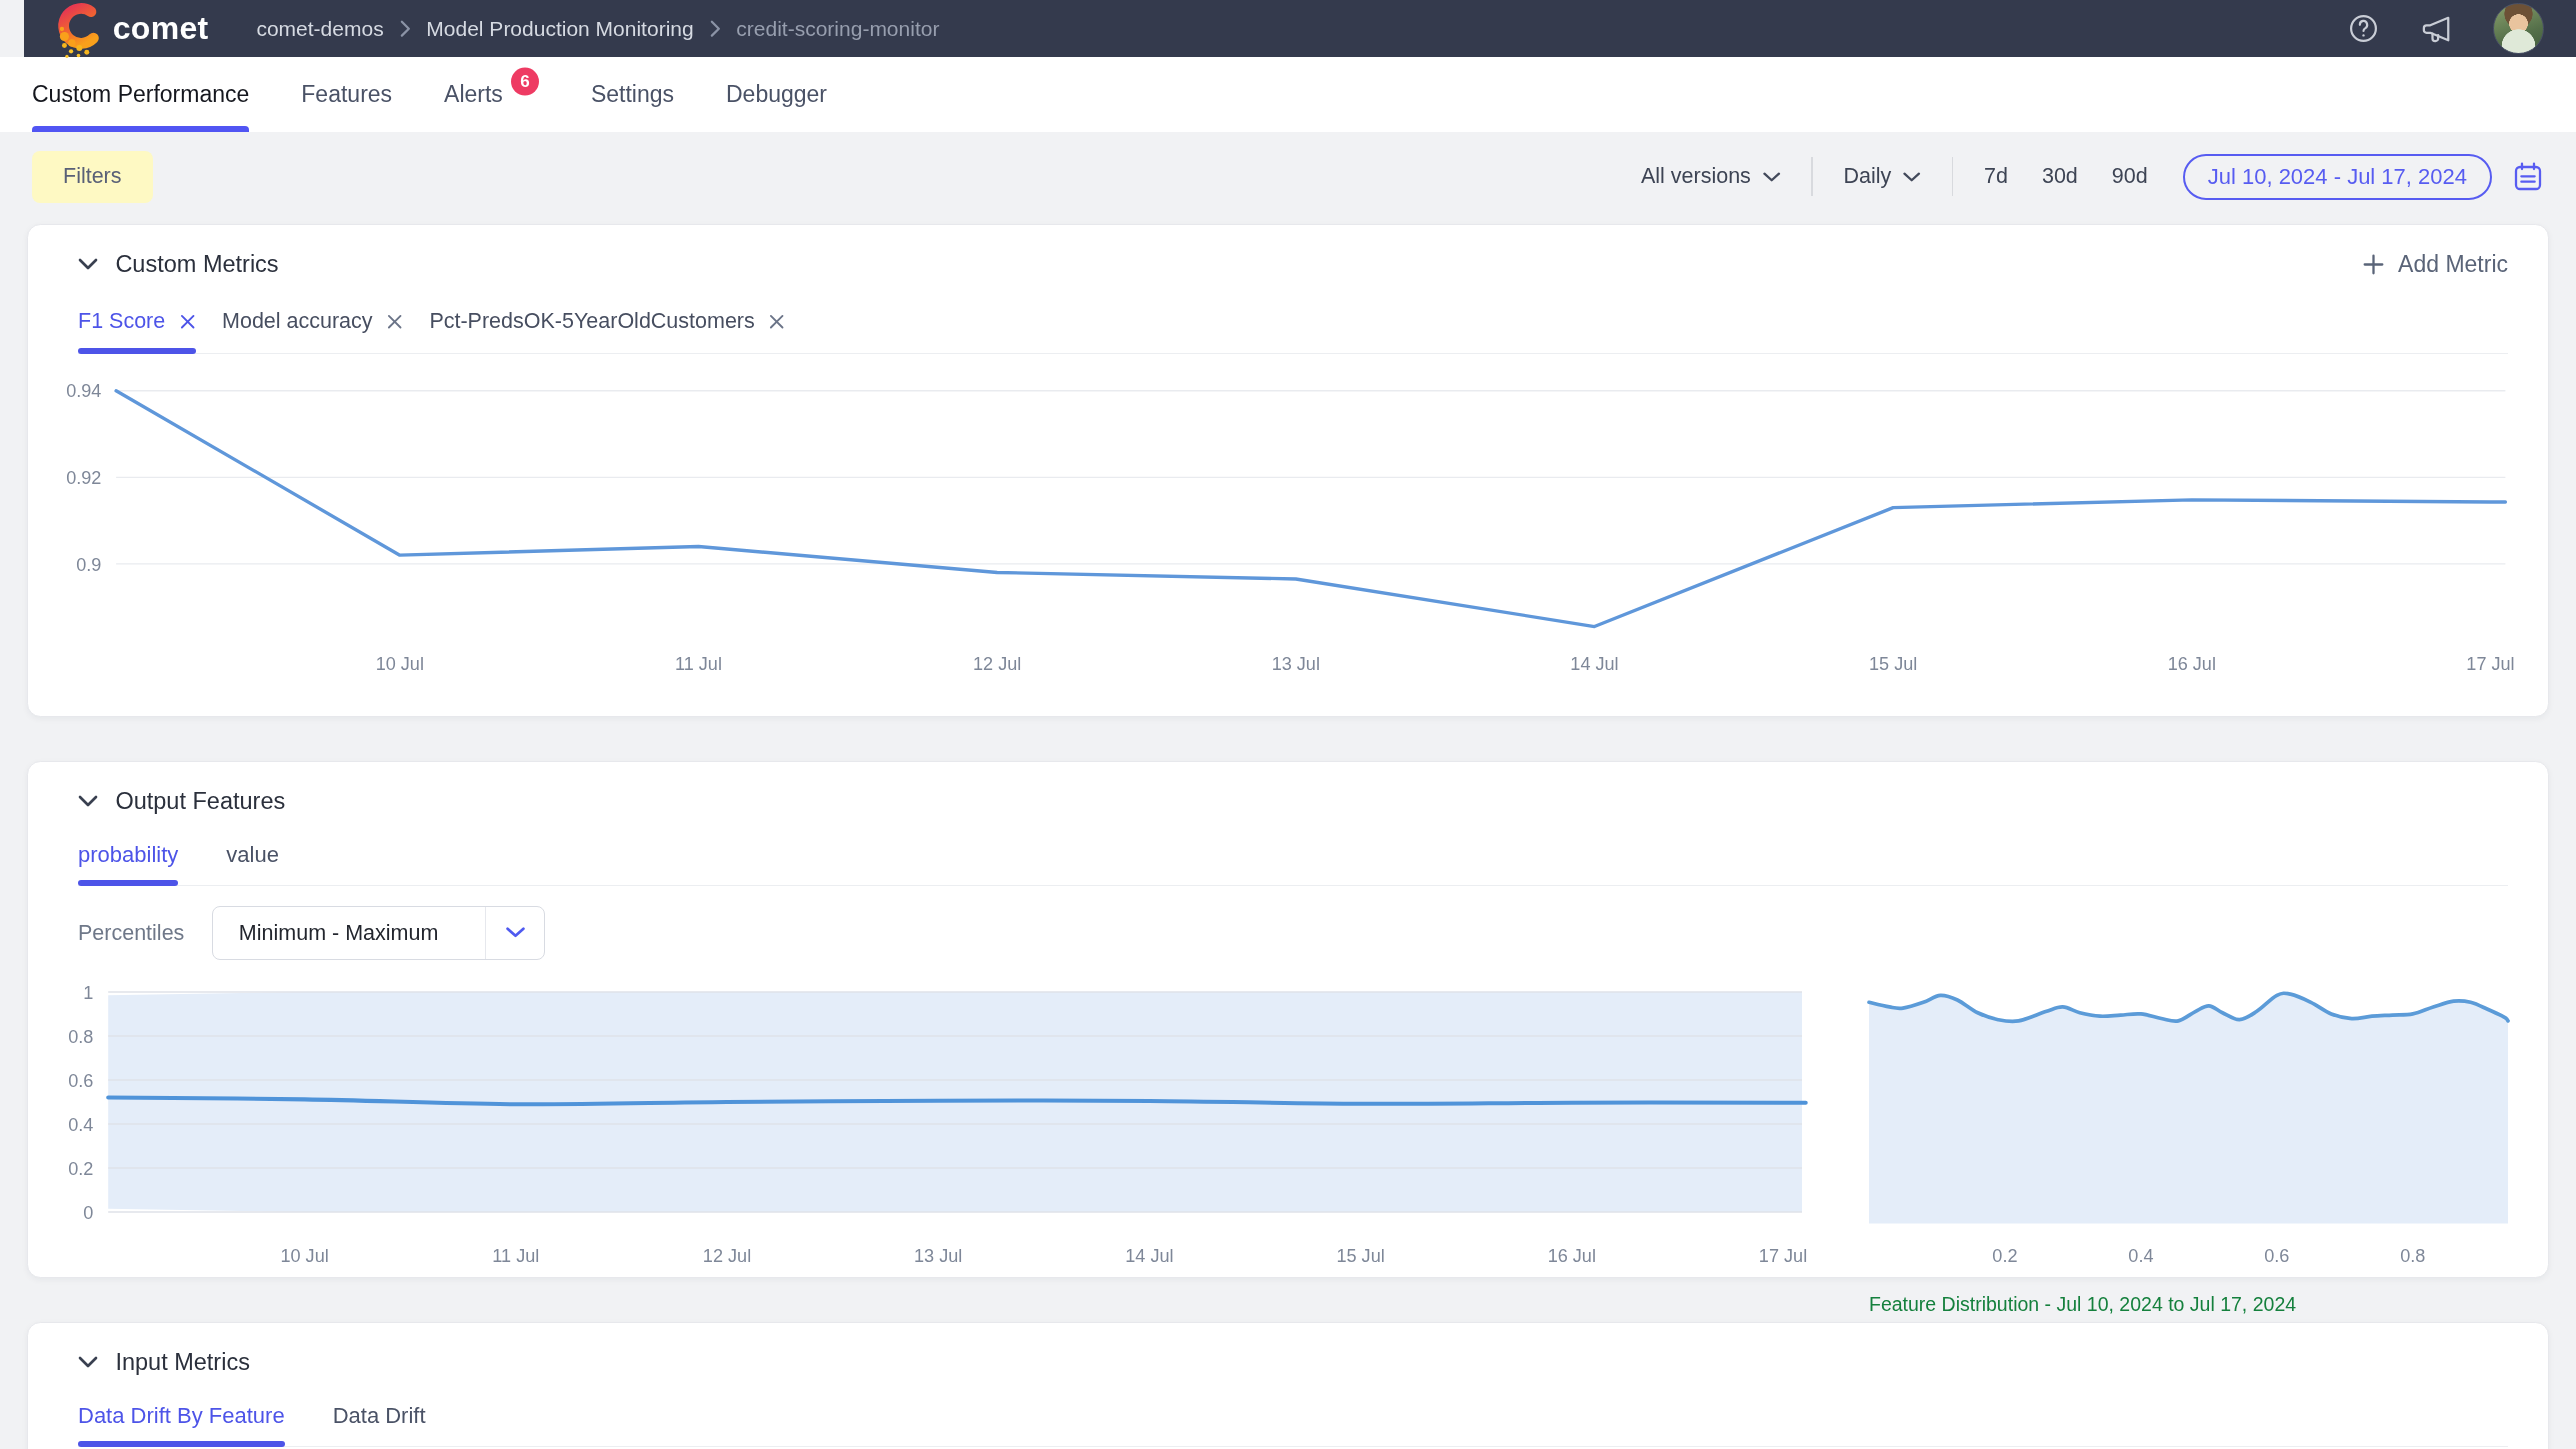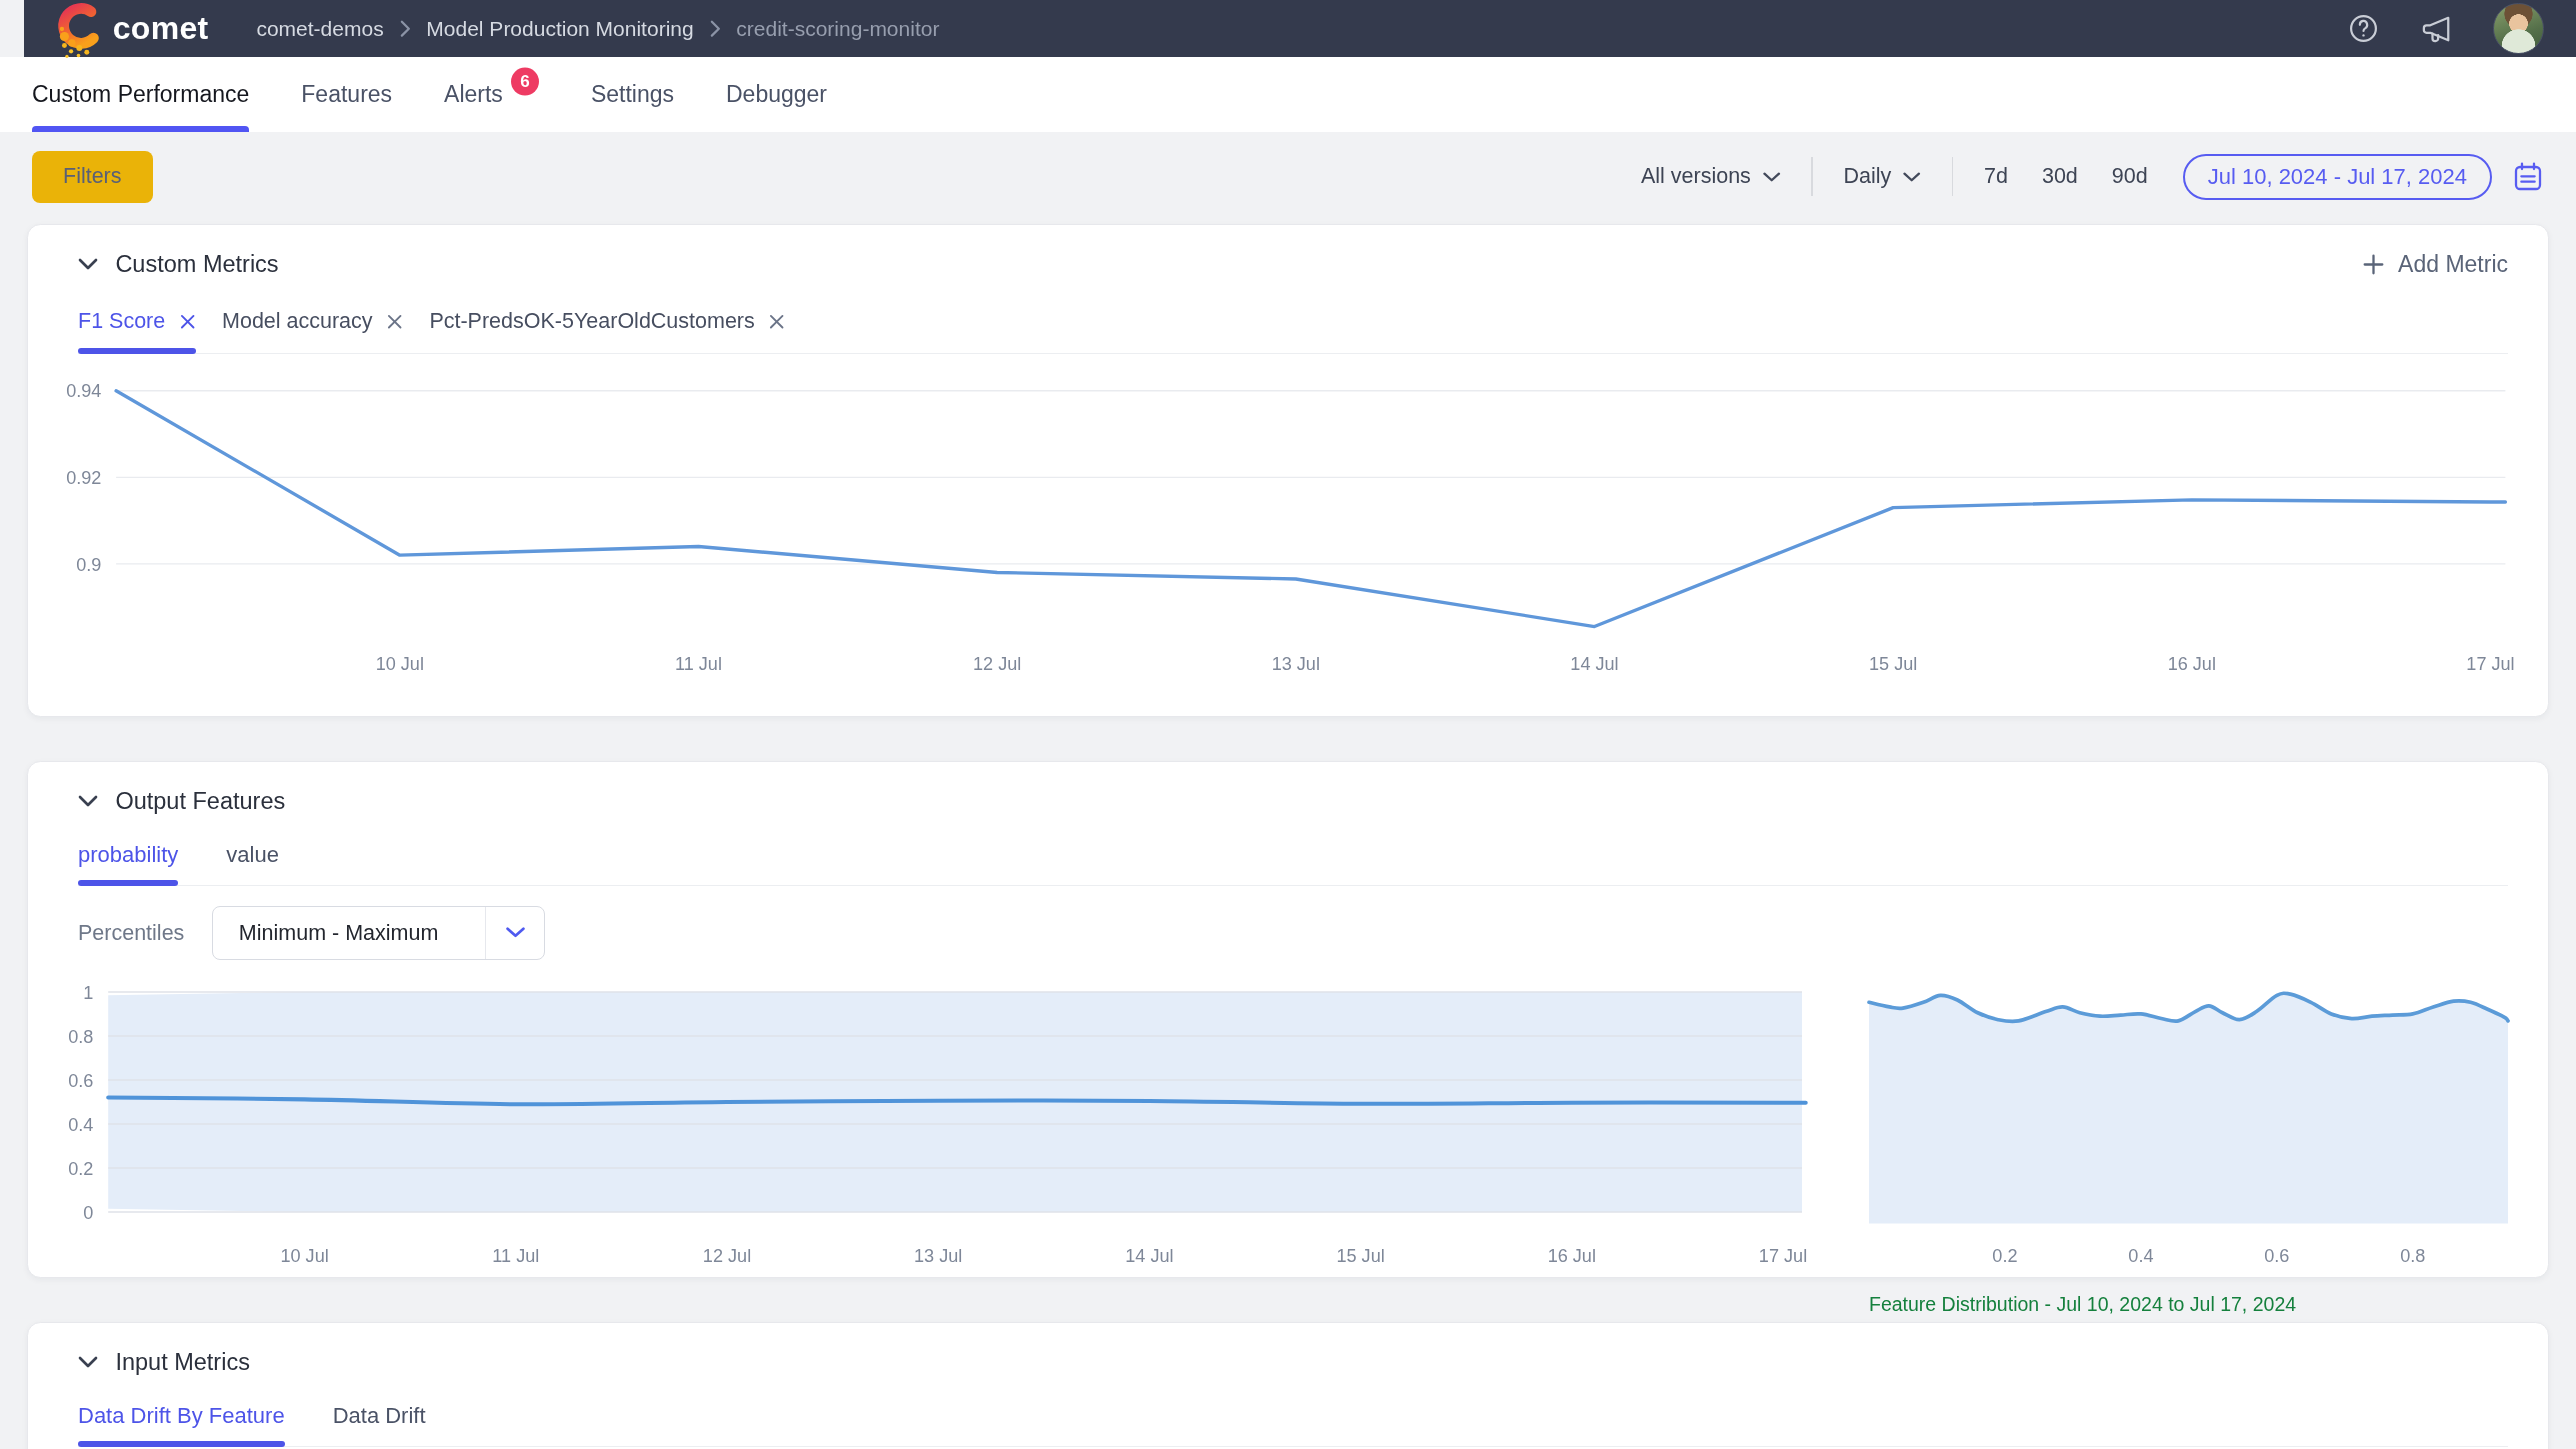--- a/index.html
+++ b/index.html
@@ -27,21 +27,21 @@
   
   .tabbar { height:75px; background:#ffffff; display:flex; align-items:stretch; gap:52px; padding:0 32px; }
   .tab { display:flex; align-items:center; position:relative; font-size:23px; color:#4a5266; cursor:pointer; }
   .tab.active { color:#15171e; font-weight:500; }
   .tab.active::after { content:""; position:absolute; left:0; right:0; bottom:0; height:6px; background:#5155f3; border-radius:4px 4px 0 0; }
   .badge { background:#ee3b63; color:#fff; font-size:17px; font-weight:700; min-width:28px; height:28px; padding:0 4px;
            border-radius:50%; display:flex; align-items:center; justify-content:center; margin-left:8px; transform:translateY(-13.4px); }
 
   
   .toolbar { display:flex; align-items:center; padding:19px 32px 14.8px; }
-  .btn-filters { background:#eab308; color:#596077; font-size:21.5px; padding:13.4px 31px; border-radius:8px; border:none; cursor:pointer; font-family:inherit; }
+  .btn-filters { background:#fef9c3; color:#596077; font-size:21.5px; padding:13.4px 31px; border-radius:8px; border:none; cursor:pointer; font-family:inherit; }
   .toolbar-right { margin-left:auto; display:flex; align-items:center; font-size:21.5px; color:#3d4454; }
   .select-inline { display:flex; align-items:center; gap:12px; cursor:pointer; }
   .vdiv { width:1.3px; height:39px; background:#d8dade; margin:0 31px; }
   .ranges { display:flex; gap:34px; margin-right:35px; }
   .range-btn { cursor:pointer; font-weight:500; }
   .date-pill { border:2.7px solid #575cf1; color:#575cf1; border-radius:32px; padding:8px 23px; font-size:22px; font-weight:500; cursor:pointer; white-space:nowrap; }
   .cal-btn { margin-left:20px; display:flex; cursor:pointer; }
 
   
   .card { background:#ffffff; border:1.3px solid #e7e8ec; border-radius:13.4px; margin:0 27px; box-shadow:0 2px 6.7px rgba(25,30,50,.05); padding:25.5px 40px 0 50px; }

